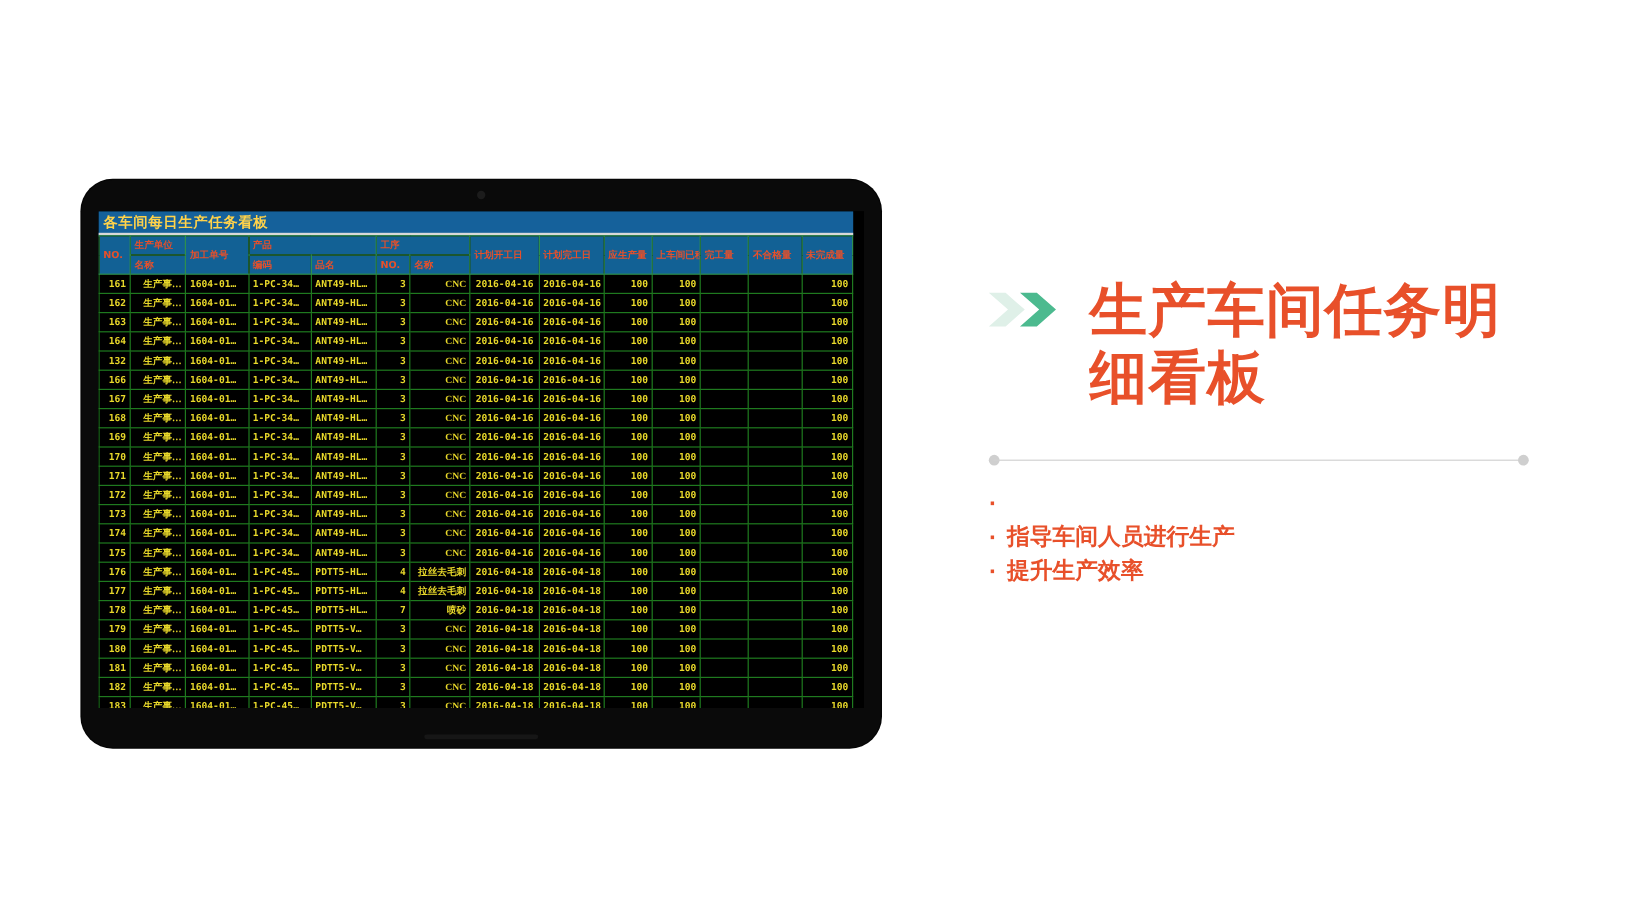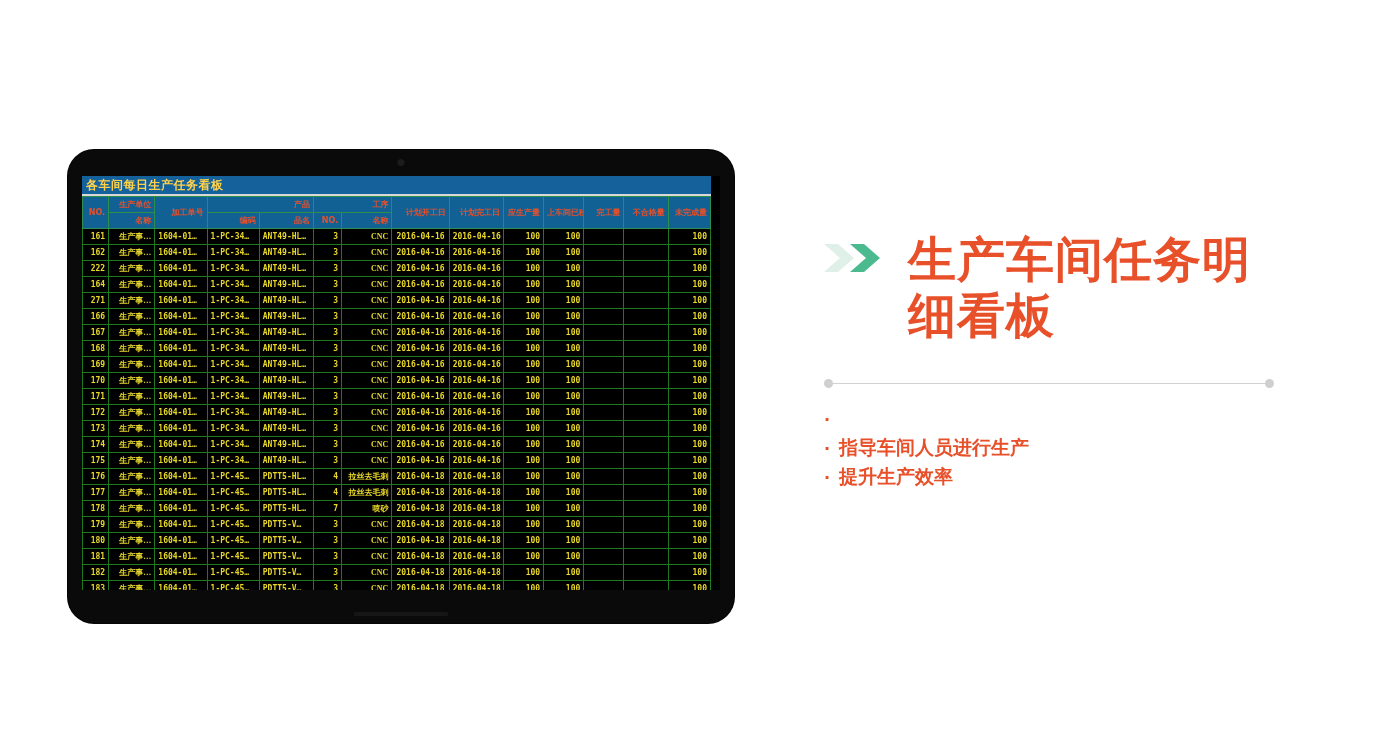--- a/index.html
+++ b/index.html
@@ -96,21 +96,21 @@
     font-size: 8px;
     line-height: 1;
     height: 15px;
     overflow: hidden;
     white-space: nowrap;
   }
   table.kb thead th {
     background: #126195;
     color: #e8502a;
     font-weight: bold;
-    text-align: right;
+    text-align: left;
     border: 1px solid #2d8f4e;
     letter-spacing: 0;
     font-family: "DejaVu Sans", "Liberation Sans", sans-serif;
     font-size: 8px;
   }
   table.kb tbody td {
     background: #000000;
     color: #e8d82a;
     font-weight: bold;
   }
@@ -266,21 +266,21 @@
               <td class="txt cjk">CNC</td>
               <td class="ctr">2016-04-16</td>
               <td class="ctr">2016-04-16</td>
               <td class="num">100</td>
               <td class="num">100</td>
               <td class="num"></td>
               <td class="num"></td>
               <td class="num">100</td>
             </tr>
             <tr>
-              <td class="num">222</td>
+              <td class="num">163</td>
               <td class="txt cjk">生产事…</td>
               <td class="txt">1604-01…</td>
               <td class="txt">1-PC-34…</td>
               <td class="txt">ANT49-HL…</td>
               <td class="num">3</td>
               <td class="txt cjk">CNC</td>
               <td class="ctr">2016-04-16</td>
               <td class="ctr">2016-04-16</td>
               <td class="num">100</td>
               <td class="num">100</td>
@@ -298,21 +298,21 @@
               <td class="txt cjk">CNC</td>
               <td class="ctr">2016-04-16</td>
               <td class="ctr">2016-04-16</td>
               <td class="num">100</td>
               <td class="num">100</td>
               <td class="num"></td>
               <td class="num"></td>
               <td class="num">100</td>
             </tr>
             <tr>
-              <td class="num">271</td>
+              <td class="num">132</td>
               <td class="txt cjk">生产事…</td>
               <td class="txt">1604-01…</td>
               <td class="txt">1-PC-34…</td>
               <td class="txt">ANT49-HL…</td>
               <td class="num">3</td>
               <td class="txt cjk">CNC</td>
               <td class="ctr">2016-04-16</td>
               <td class="ctr">2016-04-16</td>
               <td class="num">100</td>
               <td class="num">100</td>

